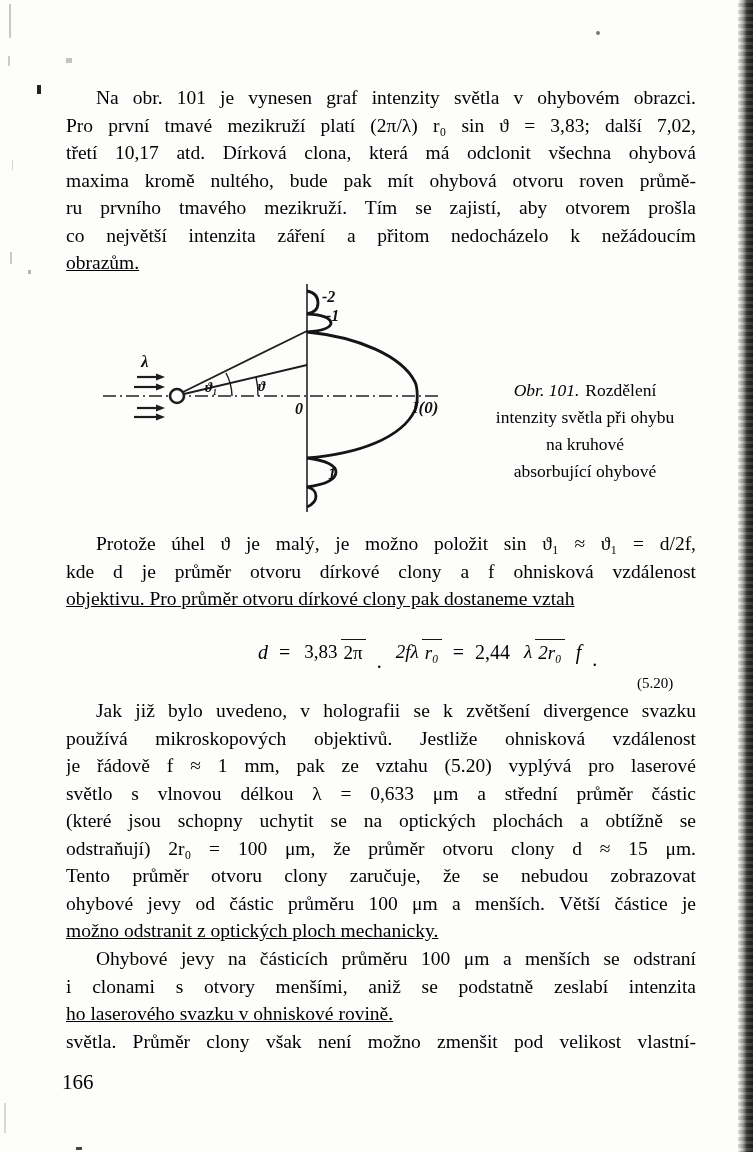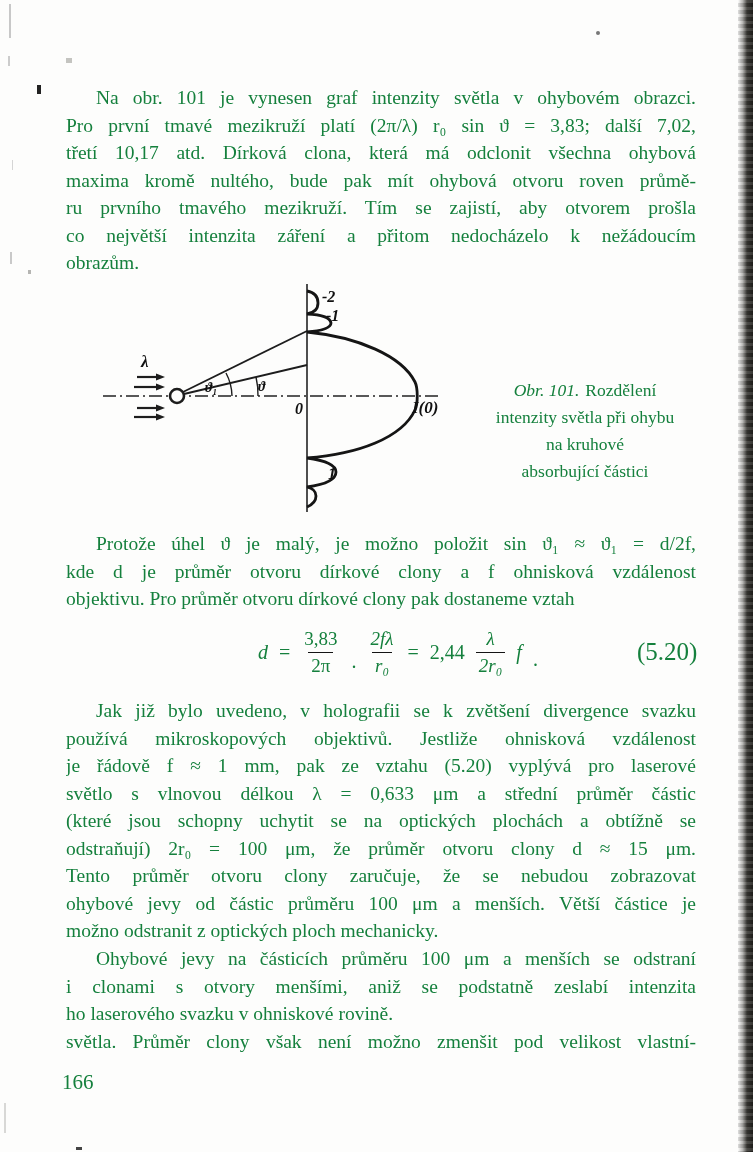--- a/index.html
+++ b/index.html
@@ -1,41 +1,41 @@
 <!DOCTYPE html>
 <html><head>
 <meta charset="utf-8">
 <style>
   html,body { margin:0; padding:0; background:#888; }
   .page {
     position:relative; width:753px; height:1152px;
     background:#fdfdfc; overflow:hidden;
     font-family:"Liberation Serif","DejaVu Serif",serif;
-    color:#15803d;
+    color:#000000;
   }
   .para { position:absolute; left:66px; width:630px; font-size:19.5px; line-height:27.5px; }
   .ln { text-align:justify; text-align-last:justify; height:27.5px; overflow:hidden; }
-  .ln.last { text-align:center; text-align-last:left; }
+  .ln.last { text-align:center; text-align-last:left;text-decoration:underline; }
   .ln.first { text-indent:30px; }
   .caption { position:absolute; left:448px; top:377px; width:274px; text-align:center;
              font-size:17.5px; line-height:27px; }
   .cap-prefix { font-style:italic; margin-right:6px; }
   .fig { position:absolute; left:95px; top:276px; }
   .figlabel  { font-style:italic; font-weight:bold; font-size:16px; fill:#111; }
   .figlabel-big { font-style:italic; font-weight:bold; font-size:17px; fill:#111; }
   .figlabel-small { font-style:italic; font-weight:bold; font-size:14px; fill:#111; }
   .formula-row { position:absolute; left:258px; top:624px; height:56px;
                  display:flex; align-items:center; gap:11px; font-size:20px; }
   .var { font-style:italic; }
-  .frac { display:inline-flex; flex-direction:column; align-items:center; font-size:19px; line-height:24px; }
+  .frac { display:inline-flex; flex-direction:row; align-items:center; font-size:19px; line-height:24px; }
   .frac .den { border-top:1.6px solid #141414; padding:1px 3px 0 3px;font-family:Liberation Serif, serif; }
   .frac .num { padding:0 3px 1px 3px; }
   .f-dot { position:relative; top:9px; }
   .f-period { position:relative; top:7px; }
-  .formula-tag { position:absolute; left:637px; top:638px; font-size:25px; }
+  .formula-tag { position:absolute; left:637px; top:675px; font-size:15px; }
   .pagenum { position:absolute; left:62px; top:1070px; font-size:21px; }
   .edge-band { position:absolute; right:0; top:0; bottom:0; width:15px;
     background:linear-gradient(to right, rgba(90,88,84,0) 0%, rgba(90,88,84,0.45) 30%, #3a3935 60%, #21201d 100%); }
   .edge-band::after { content:""; position:absolute; inset:0;
     background:repeating-linear-gradient(to bottom, rgba(255,255,255,0.10) 0 3px, rgba(0,0,0,0.12) 3px 7px); }
   .speck { position:absolute; }
 </style>
 </head>
 <body>
 
@@ -91,21 +91,21 @@
     <text x="205" y="392" class="figlabel-small">ϑ₁</text>
     <text x="258" y="391" class="figlabel-small">ϑ</text>
   </svg>
 
   <div class="caption">
     <div>
       <span class="cap-prefix">Obr. 101.</span><span>Rozdělení</span>
     </div>
     <div>intenzity světla při ohybu</div>
     <div>na kruhové</div>
-    <div>absorbující částici</div>
+    <div>absorbující ohybové</div>
   </div>
 
   <div class="para" style="top:530px">
     <div class="ln first">Protože úhel ϑ je malý, je možno položit sin ϑ₁ ≈ ϑ₁ = d/2f,</div>
     <div class="ln">kde d je průměr otvoru dírkové clony a f ohnisková vzdálenost</div>
     <div class="ln last">objektivu. Pro průměr otvoru dírkové clony pak dostaneme vztah</div>
   </div>
 
   <div class="formula-row">
     <span class="var">d</span>

